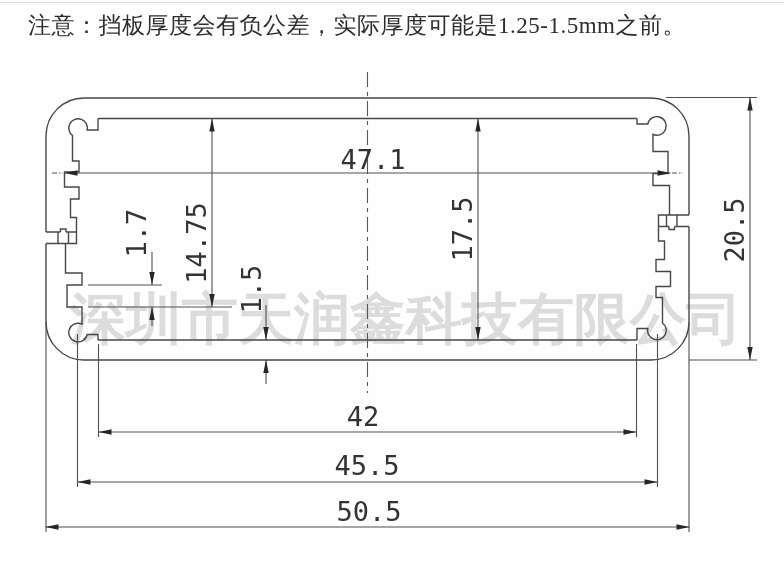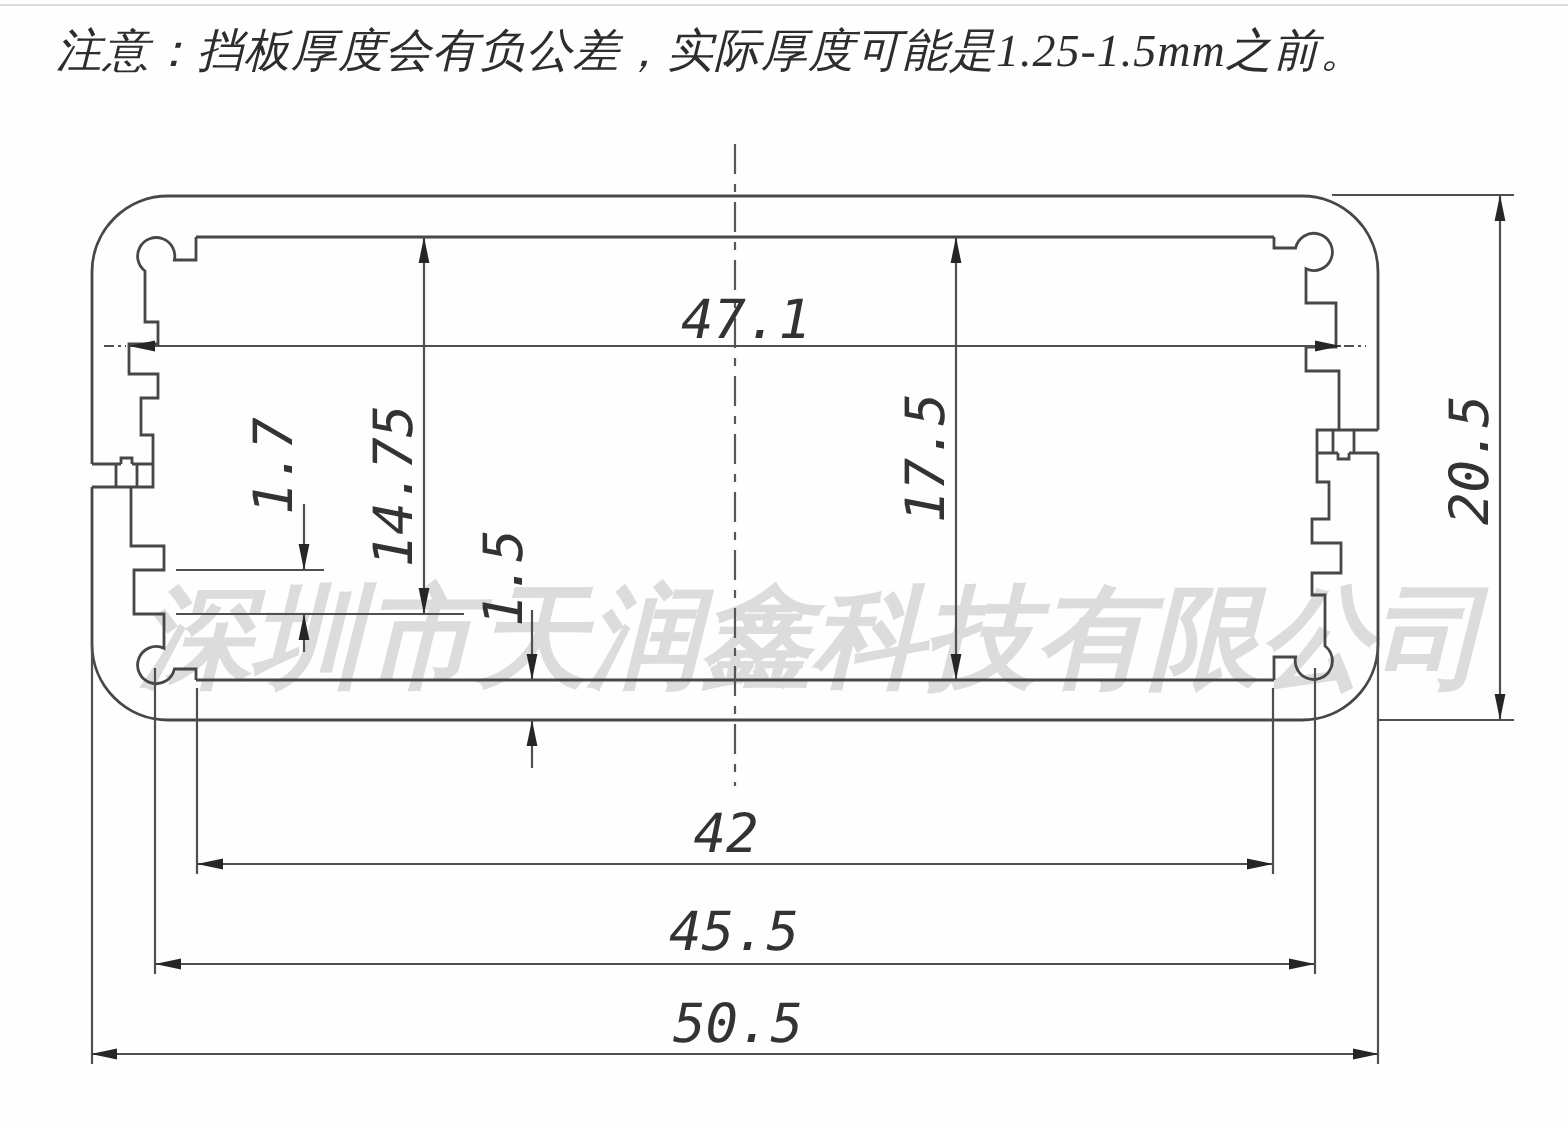--- a/index.html
+++ b/index.html
@@ -1,19 +1,18 @@
 <!DOCTYPE html>
 <html><head>
 <meta charset="utf-8">
 <style>
   html,body{margin:0;padding:0;background:#ffffff;}
   .stage{
     position:relative;width:784px;height:562px;background:#fefefe;overflow:hidden;
     font-family:"Liberation Sans","DejaVu Sans",sans-serif;
-    font-style:italic;
   }
   .top-rule{position:absolute;left:0;top:2px;width:784px;height:1px;background:#dcdcdc;}
   .note{
     position:absolute;left:28px;top:10px;width:720px;
     font-family:"Liberation Serif","DejaVu Serif",serif;
     font-size:23px;color:#2d2d2d;letter-spacing:0.5px;white-space:nowrap;
   }
   .watermark{
     position:absolute;left:70px;top:282px;width:680px;
     font-family:"DejaVu Sans","Liberation Sans",sans-serif;

